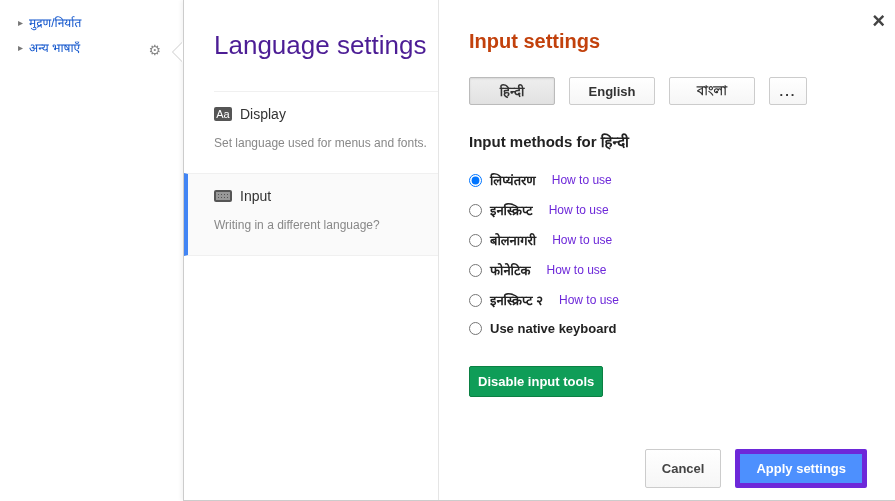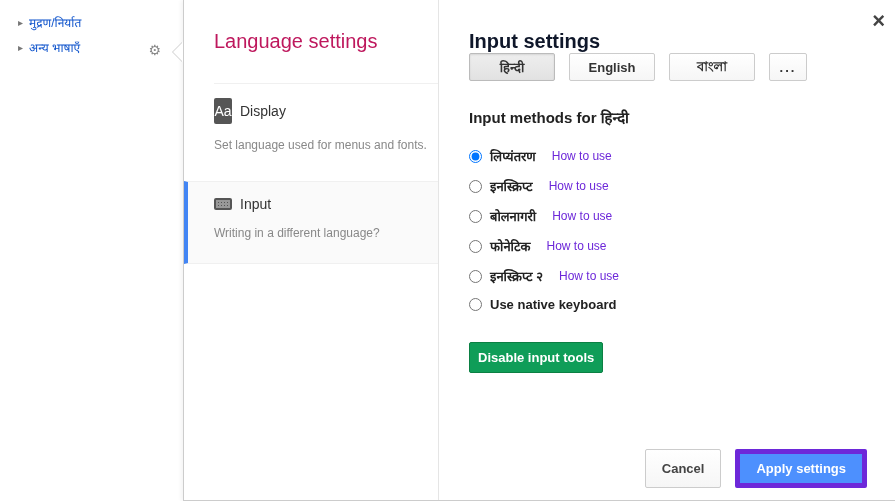--- a/index.html
+++ b/index.html
@@ -9,32 +9,32 @@
 .left-item { display: flex; align-items: center; padding: 4px 10px 4px 18px; color: #1155cc; font-size: 12px; cursor: pointer; }
 .left-item .arrow { margin-right: 6px; color: #777; font-size: 10px; }
 .gear { position: absolute; right: 14px; top: 42px; color: #888; font-size: 14px; cursor: pointer; }
 
 .popover { position: absolute; left: 183px; top: 0; width: 712px; height: 501px; border: 1px solid #ccc; border-top: none; border-right: none; background: #fff; box-shadow: -2px 0 4px rgba(0,0,0,0.05); }
 .popover-pointer { position: absolute; left: 173px; top: 42px; width: 0; height: 0; border-top: 10px solid transparent; border-bottom: 10px solid transparent; border-right: 10px solid #fff; filter: drop-shadow(-1px 0 0 #ccc); z-index: 2; }
 
 .close-x { position: absolute; right: 10px; top: 8px; font-size: 22px; color: #444; cursor: pointer; font-weight: bold; }
 
 .col-nav { position: absolute; left: 0; top: 0; width: 255px; height: 100%; border-right: 1px solid #e5e5e5; padding: 30px 0 0 30px; }
-.col-nav h1 { font-size: 20px; font-weight: normal; color: #be185d; margin-bottom: 30px; }
+.col-nav h1 { font-size: 26px; font-weight: normal; color: #4c1d95; margin-bottom: 30px; }
 .nav-item { padding: 14px 10px 18px 0; border-top: 1px solid #f0f0f0; margin-right: 0; cursor: pointer; }
-.nav-item:last-child { border-bottom: 1px solid #f0f0f0; margin-top: 6px; }
+.nav-item:last-child { border-bottom: 1px solid #f0f0f0; }
 .nav-item.active { border-left: 4px solid #4285f4; margin-left: -30px; padding-left: 26px; background: #fafafa; }
 .nav-title { font-size: 14px; color: #333; display: flex; align-items: center; gap: 8px; margin-bottom: 10px; }
 .nav-desc { font-size: 12px; color: #888; line-height: 1.9; }
-.nav-icon-box { display: inline-flex; width: 18px; height: 26px; background: #555; color: #fff; font-size: 14px; align-items: center; justify-content: center; border-radius: 2px; }
+.nav-icon-box { display: inline-flex; width: 18px; height: 14px; background: #555; color: #fff; font-size: 11px; align-items: center; justify-content: center; border-radius: 2px; }
 .nav-icon-kb { display: inline-block; width: 18px; height: 12px; background: #555; border-radius: 2px; position: relative; }
 .nav-icon-kb::after { content: ""; position: absolute; left: 2px; right: 2px; top: 2px; bottom: 2px; background: repeating-linear-gradient(90deg,#fff 0 2px, transparent 2px 3px), repeating-linear-gradient(0deg,#fff 0 2px, transparent 2px 3px); opacity: .4; }
 
 .col-main { position: absolute; left: 255px; top: 0; right: 0; padding: 30px 30px 0 30px; }
-.col-main h2 { font-size: 20px; font-weight: bold; color: #0f172a; }
+.col-main h2 { font-size: 20px; font-weight: bold; color: #c2410c; margin-bottom: 24px; }
 .sub { font-size: 15px; font-weight: bold; margin-bottom: 14px; }
 
 .lang-row { display: flex; gap: 14px; margin-bottom: 26px; }
 .lang-btn { min-width: 86px; height: 28px; border: 1px solid #ccc; background: linear-gradient(#fff,#f6f6f6); border-radius: 2px; font-size: 13px; font-weight: bold; color: #333; cursor: pointer; }
 .lang-btn.sm { min-width: 38px; font-weight: bold; letter-spacing: 2px; }
 .lang-btn.selected { background: linear-gradient(#eee,#e2e2e2); border-color: #bbb; box-shadow: inset 0 1px 2px rgba(0,0,0,0.1); }
 
 .methods { margin-bottom: 24px; }
 .method-row { display: flex; align-items: center; gap: 8px; padding: 6px 0; font-size: 13px; }
 .method-row input[type=radio] { cursor: pointer; }

